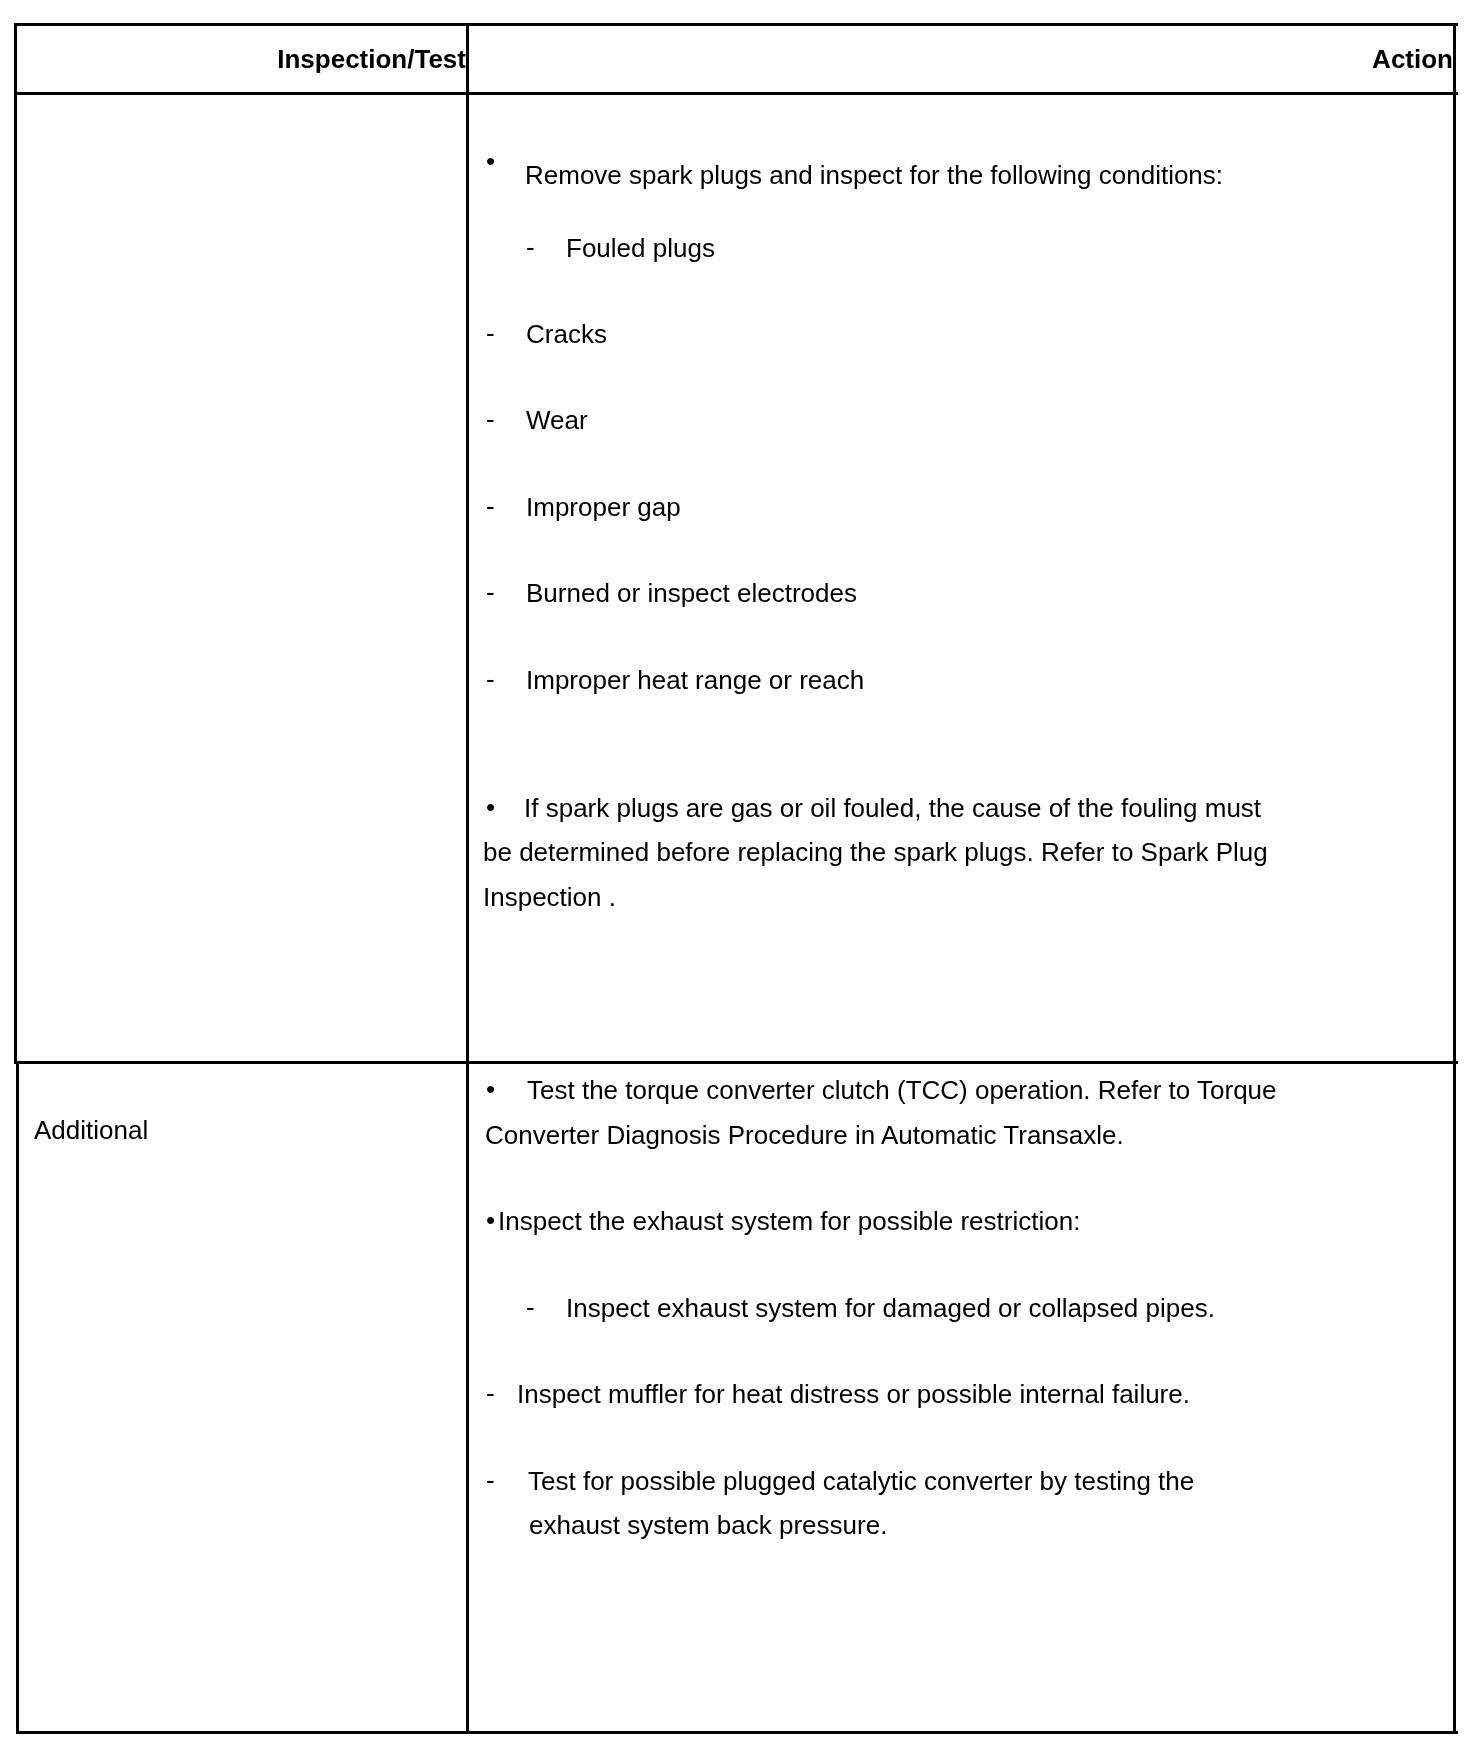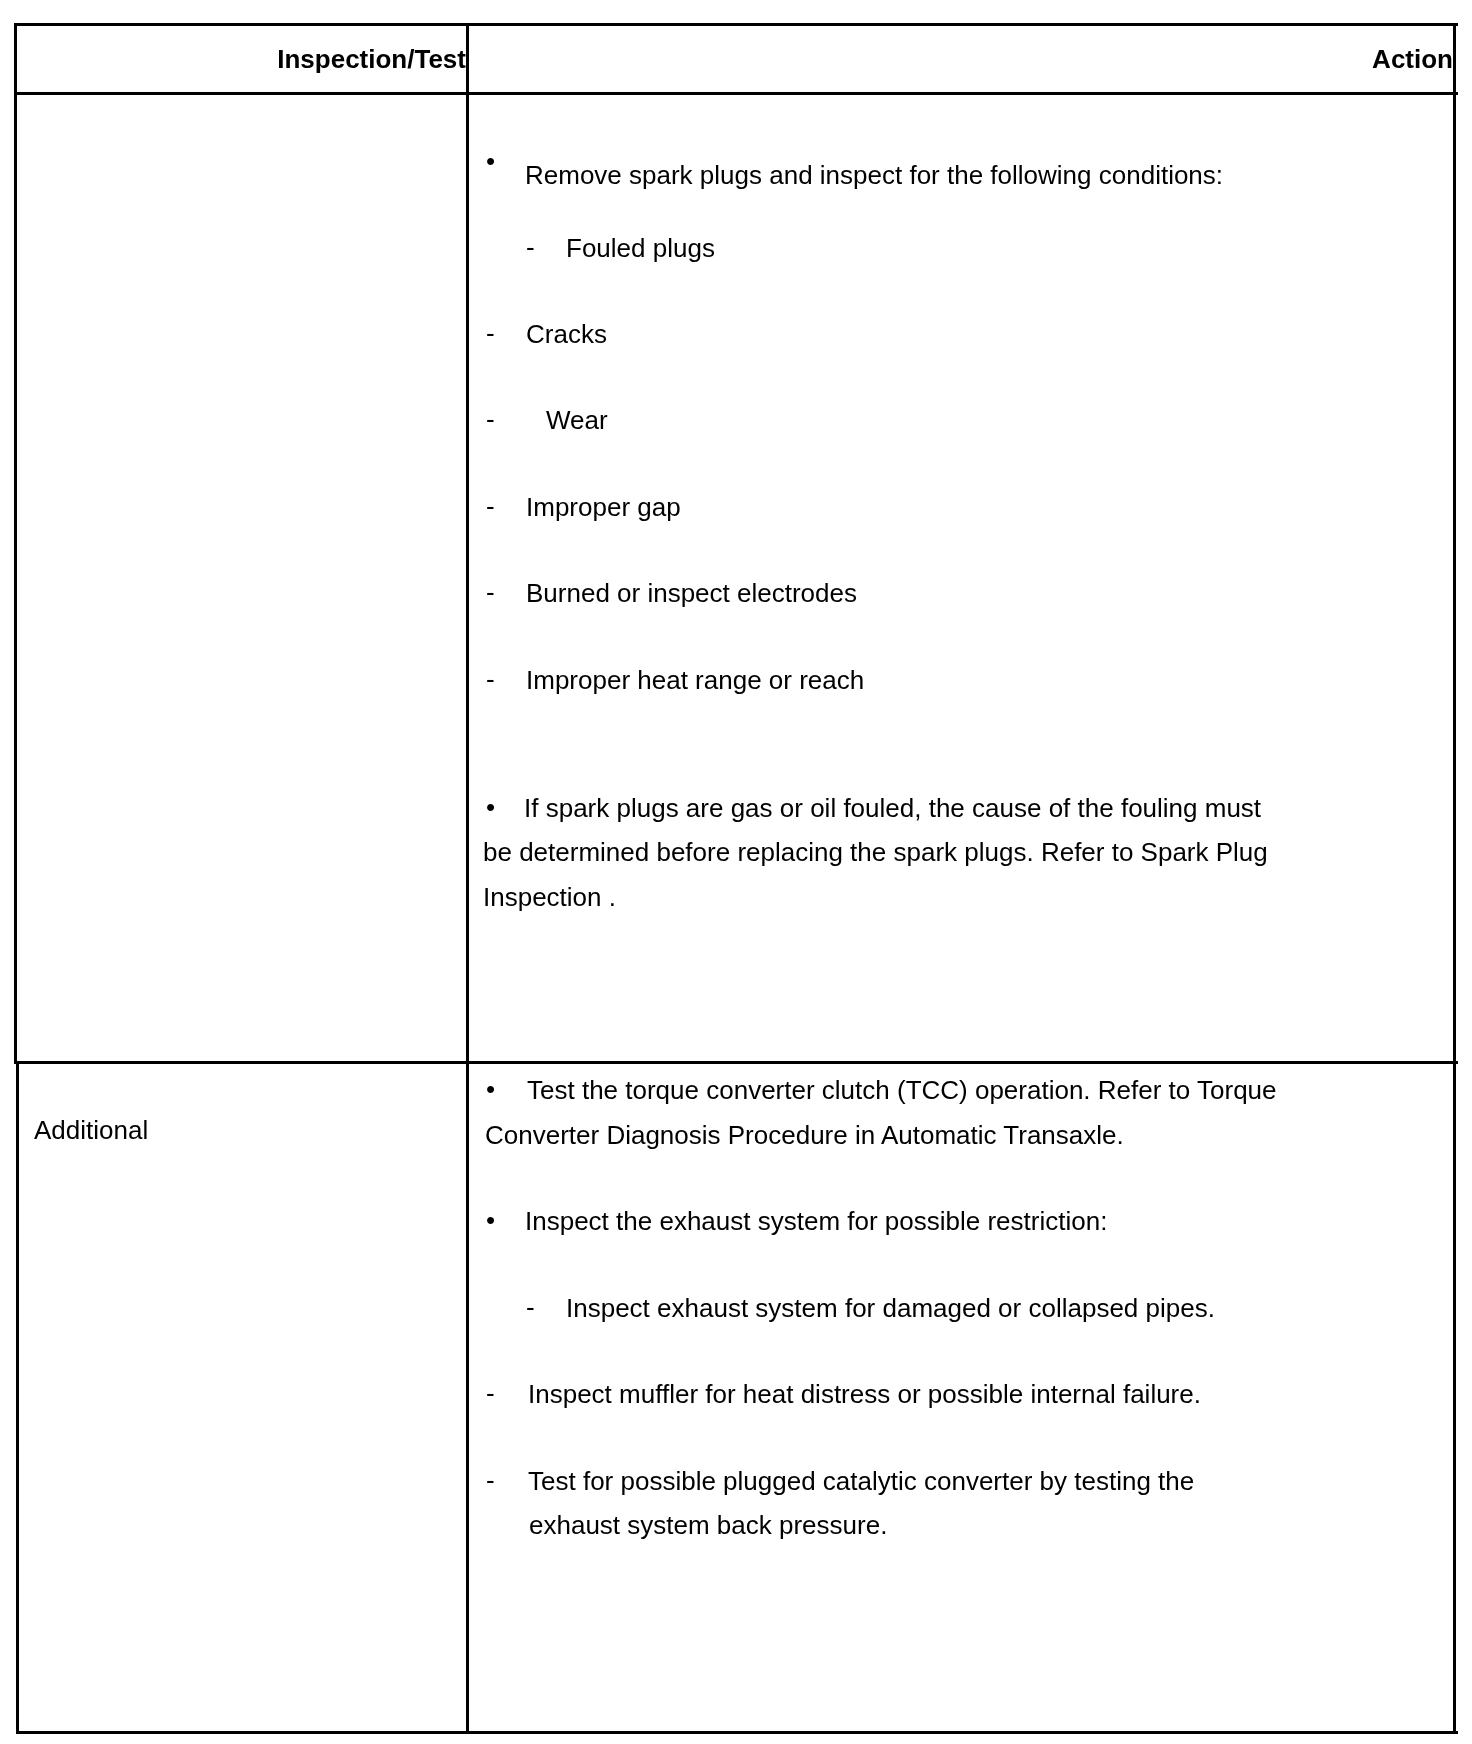--- a/index.html
+++ b/index.html
@@ -32,21 +32,21 @@
     <span class="bul" style="left:486px;top:146px;">•</span>
     <span class="txt" style="left:525px;top:153px;">Remove spark plugs and inspect for the following conditions:</span>
 
     <span class="bul" style="left:526px;top:232px;">-</span>
     <span class="txt" style="left:566px;top:226px;">Fouled plugs</span>
 
     <span class="bul" style="left:486px;top:318px;">-</span>
     <span class="txt" style="left:526px;top:312px;">Cracks</span>
 
     <span class="bul" style="left:486px;top:404px;">-</span>
-    <span class="txt" style="left:526px;top:398px;margin-left:20px;">Wear</span>
+    <span class="txt" style="left:526px;top:398px;">Wear</span>
 
     <span class="bul" style="left:486px;top:491px;">-</span>
     <span class="txt" style="left:526px;top:485px;">Improper gap</span>
 
     <span class="bul" style="left:486px;top:577px;">-</span>
     <span class="txt" style="left:526px;top:571px;">Burned or inspect electrodes</span>
 
     <span class="bul" style="left:486px;top:664px;">-</span>
     <span class="txt" style="left:526px;top:658px;">Improper heat range or reach</span>
 
@@ -57,25 +57,25 @@
   </div>
 
   <div>
     <span class="txt" style="left:34px;top:1108px;">Additional</span>
 
     <span class="bul" style="left:486px;top:1074px;">•</span>
     <span class="txt" style="left:527px;top:1068px;text-align:center;">Test the torque converter clutch (TCC) operation. Refer to Torque</span>
     <span class="txt" style="left:485px;top:1113px;">Converter Diagnosis Procedure in Automatic Transaxle.</span>
 
     <span class="bul" style="left:486px;top:1205px;">•</span>
-    <span class="txt" style="left:525px;top:1199px;">Inspect the exhaust system for possible restriction:</span>
+    <span class="txt" style="left:498px;top:1199px;">Inspect the exhaust system for possible restriction:</span>
 
     <span class="bul" style="left:526px;top:1292px;">-</span>
     <span class="txt" style="left:566px;top:1286px;">Inspect exhaust system for damaged or collapsed pipes.</span>
 
     <span class="bul" style="left:486px;top:1378px;">-</span>
-    <span class="txt" style="left:528px;top:1372px;">Inspect muffler for heat distress or possible internal failure.</span>
+    <span class="txt" style="left:517px;top:1372px;">Inspect muffler for heat distress or possible internal failure.</span>
 
     <span class="bul" style="left:486px;top:1465px;">-</span>
     <span class="txt" style="left:528px;top:1459px;">Test for possible plugged catalytic converter by testing the</span>
     <span class="txt" style="left:485px;top:1503px;margin-left:44px;">exhaust system back pressure.</span>
   </div>
 </div>
 
 </body></html>

